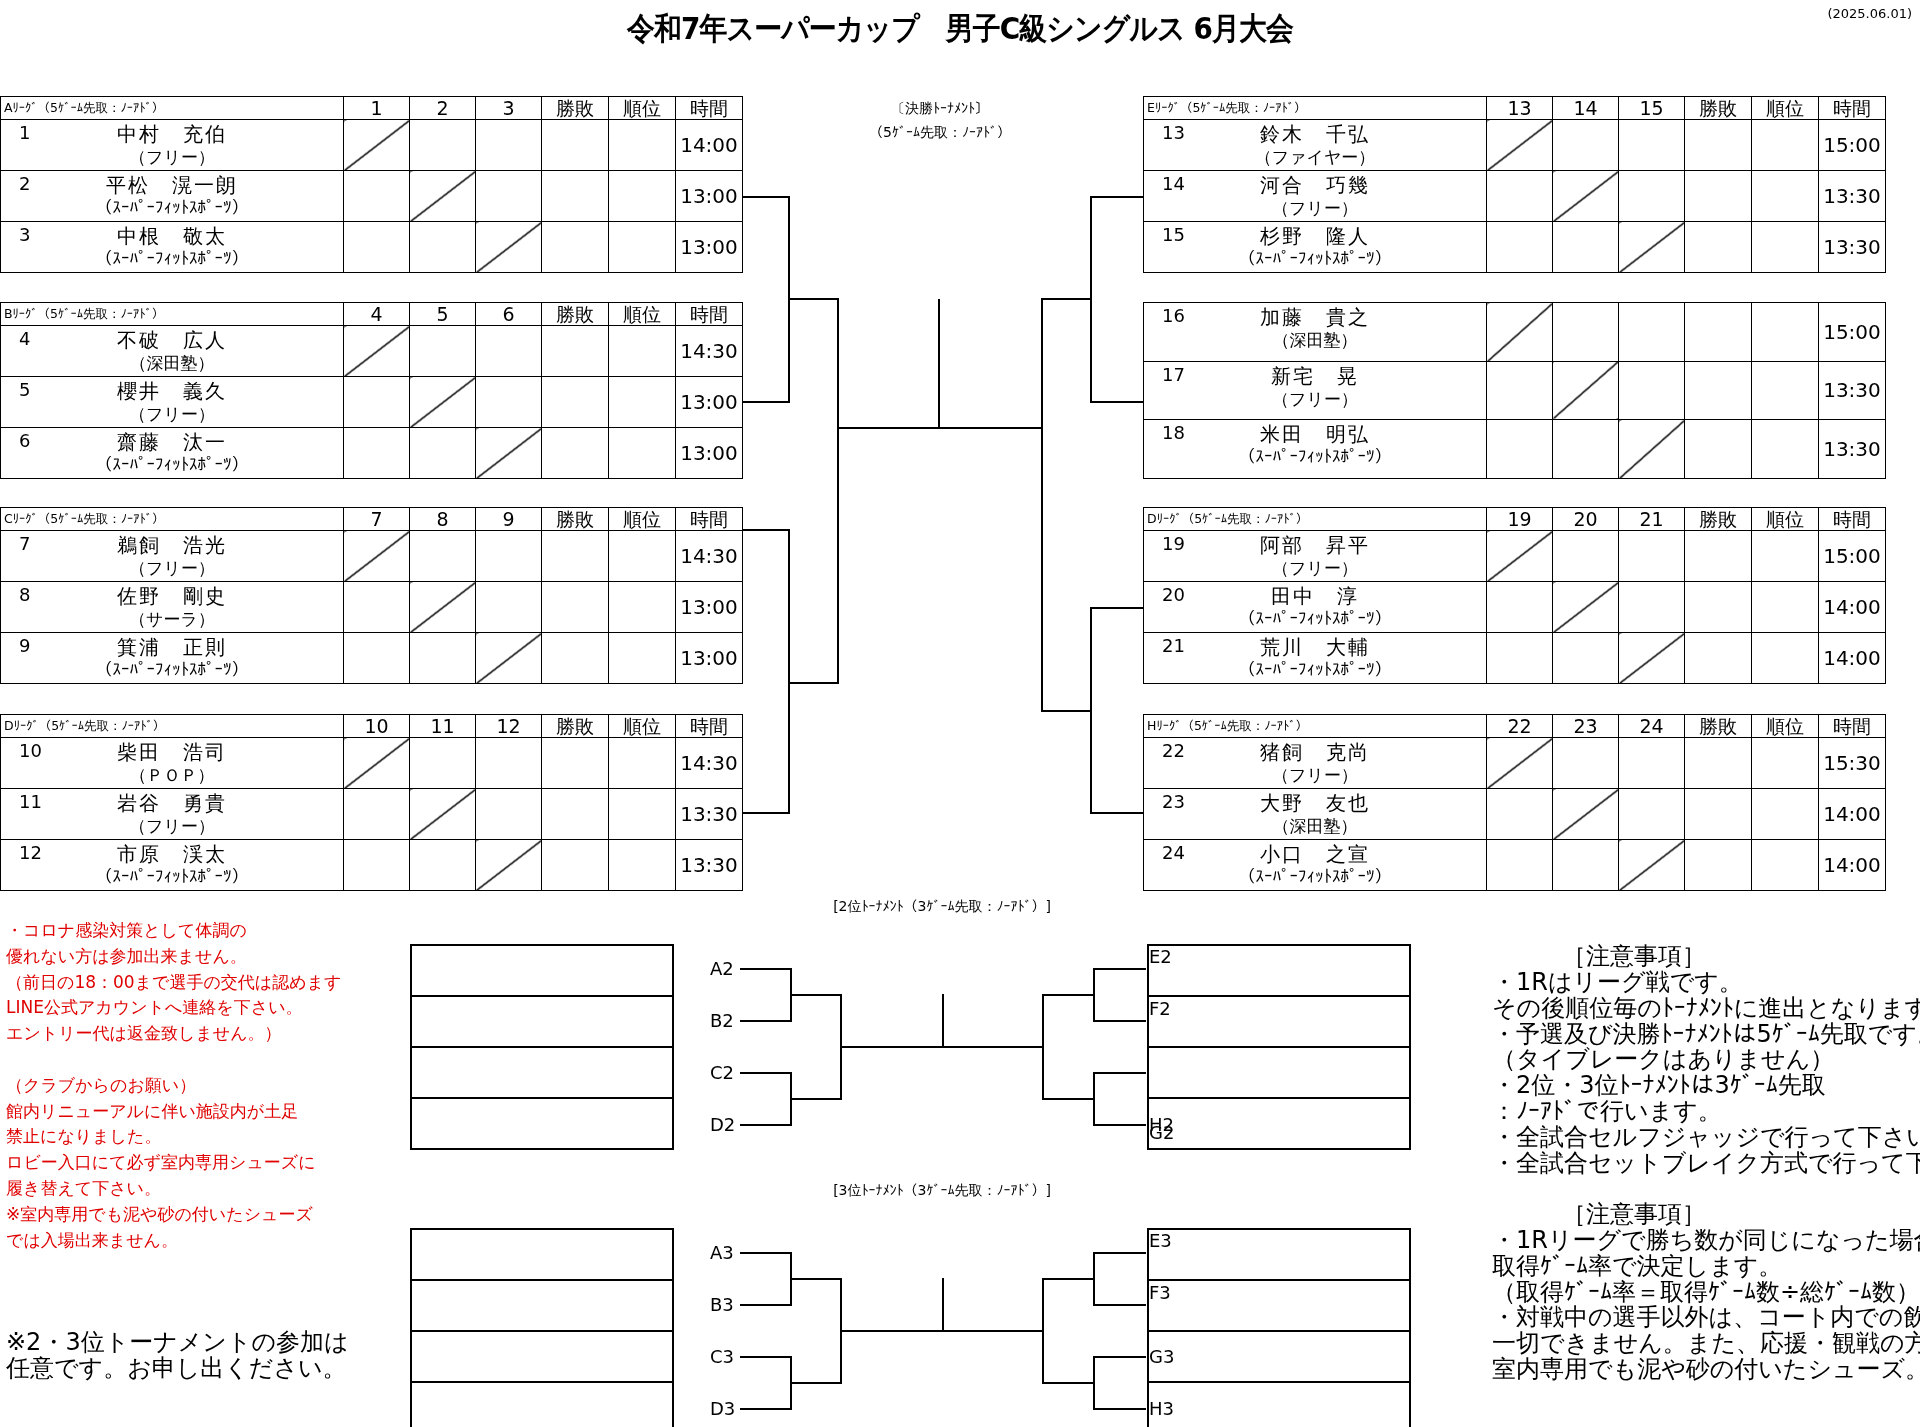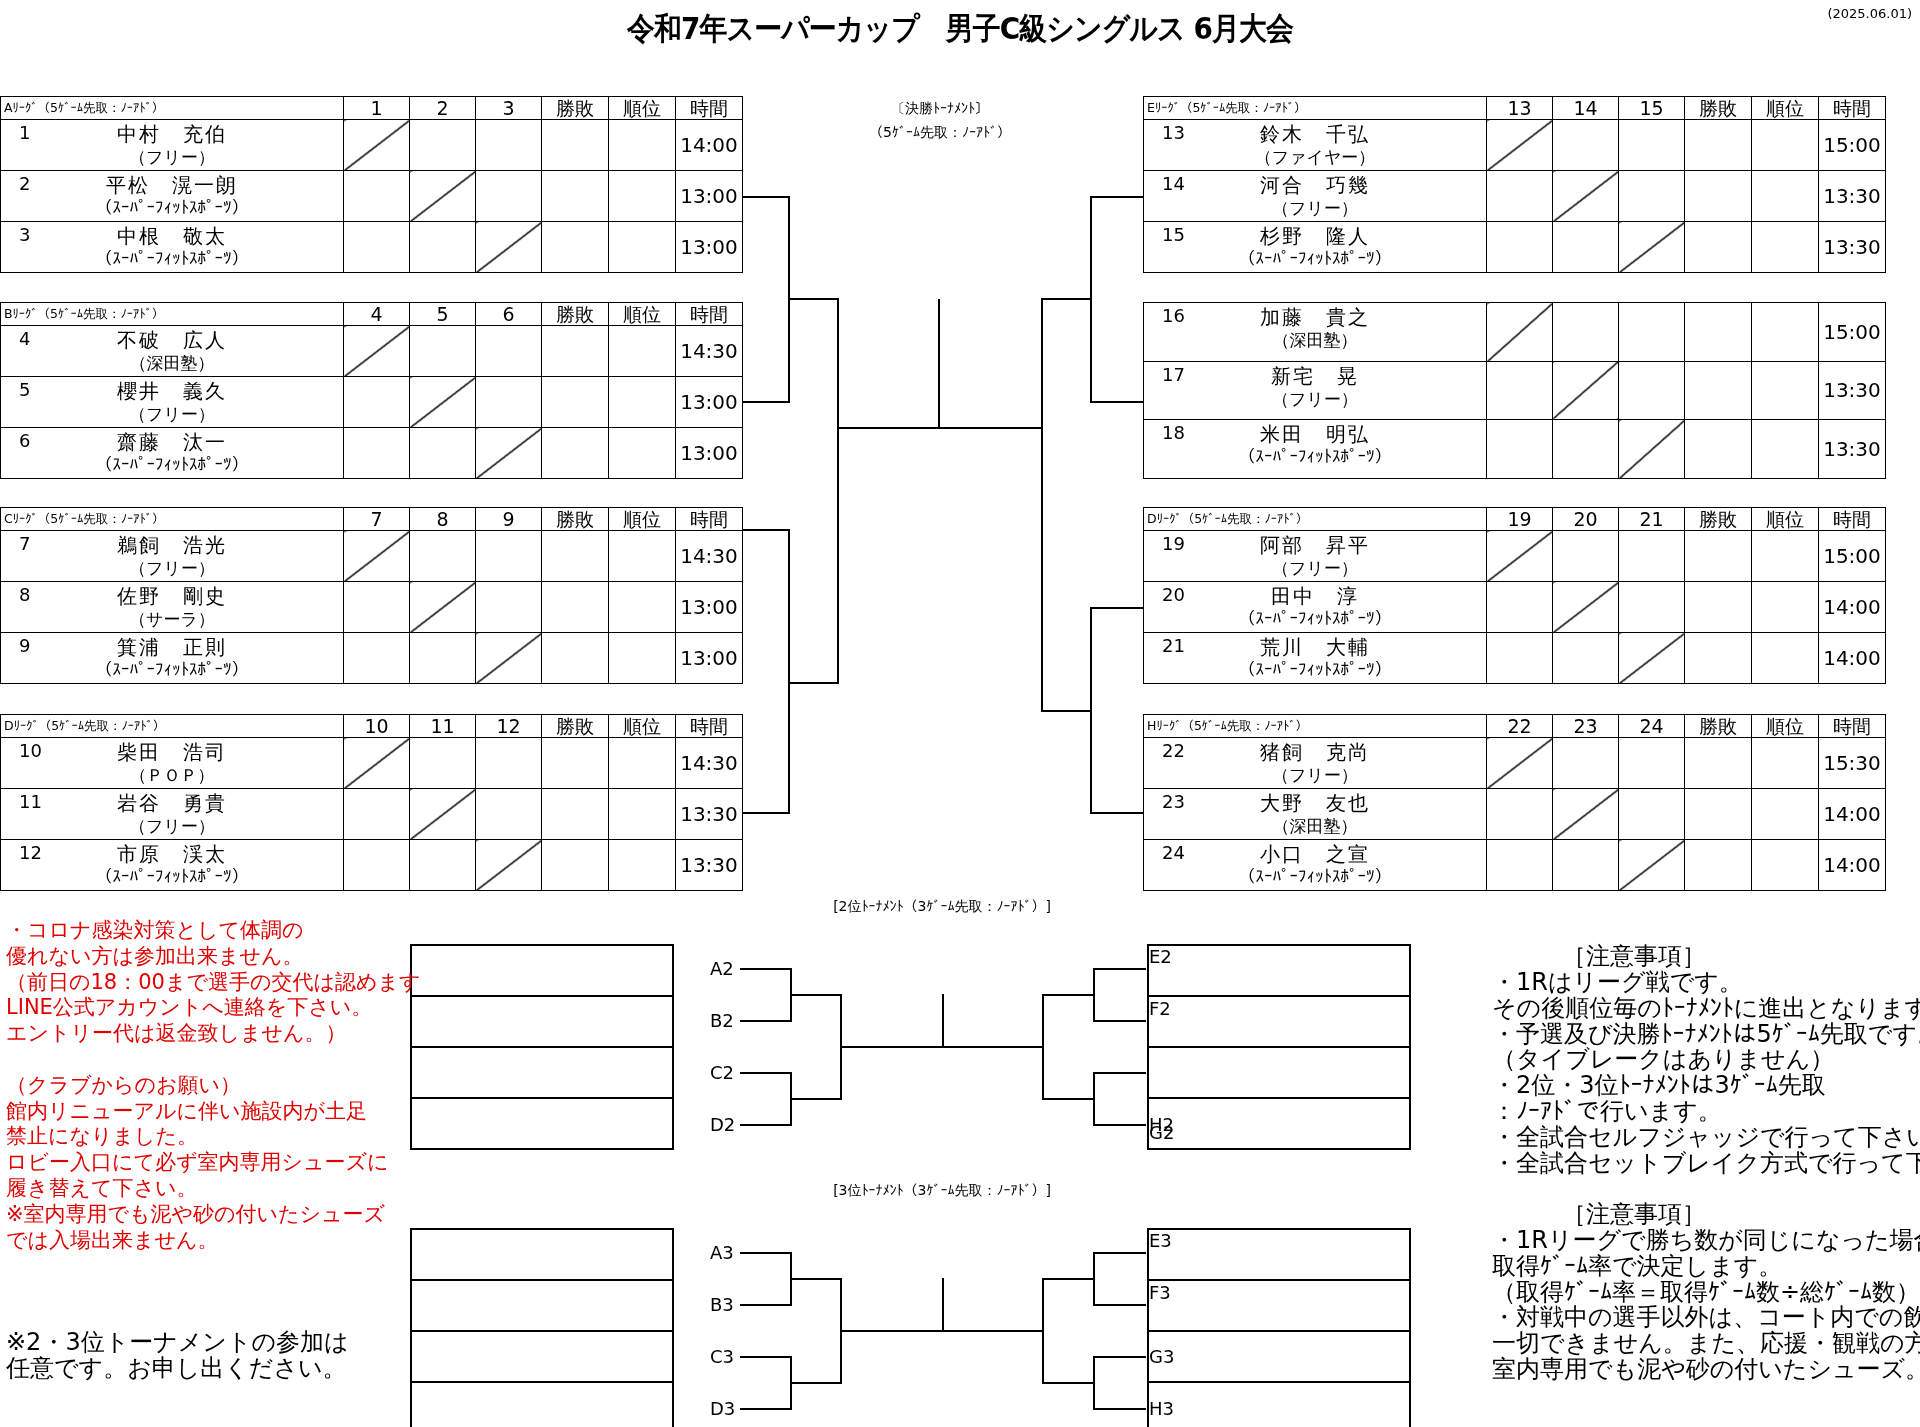--- a/index.html
+++ b/index.html
@@ -28,21 +28,21 @@
 
   .ttl { position:absolute; font-size:14px; text-align:center; white-space:nowrap; }
 
   .boxes { position:absolute; width:264px; }
   .boxes div { height:49px; border:2px solid #000; border-top-width:1px; border-bottom-width:1px; }
   .boxes div:first-child { border-top-width:2px; }
   .boxes div:last-child { border-bottom-width:2px; }
 
   .slabel { position:absolute; font-size:18px; }
 
-  .red { position:absolute; left:6px; color:#e00000; font-size:21px; line-height:25.8px; white-space:pre; }
+  .red { position:absolute; left:6px; color:#e00000; font-size:17px; line-height:25.8px; white-space:pre; }
   .note { position:absolute; font-size:24px; line-height:25.8px; white-space:pre; }
 </style>
 </head>
 <body>
 
 <div id="title" class="abs">令和7年スーパーカップ　男子C級シングルス 6月大会</div>
 <div id="date" class="abs">(2025.06.01)</div>
 
 <div id="leagues">
     <div class="league" style="left: 0px; top: 96px;">

